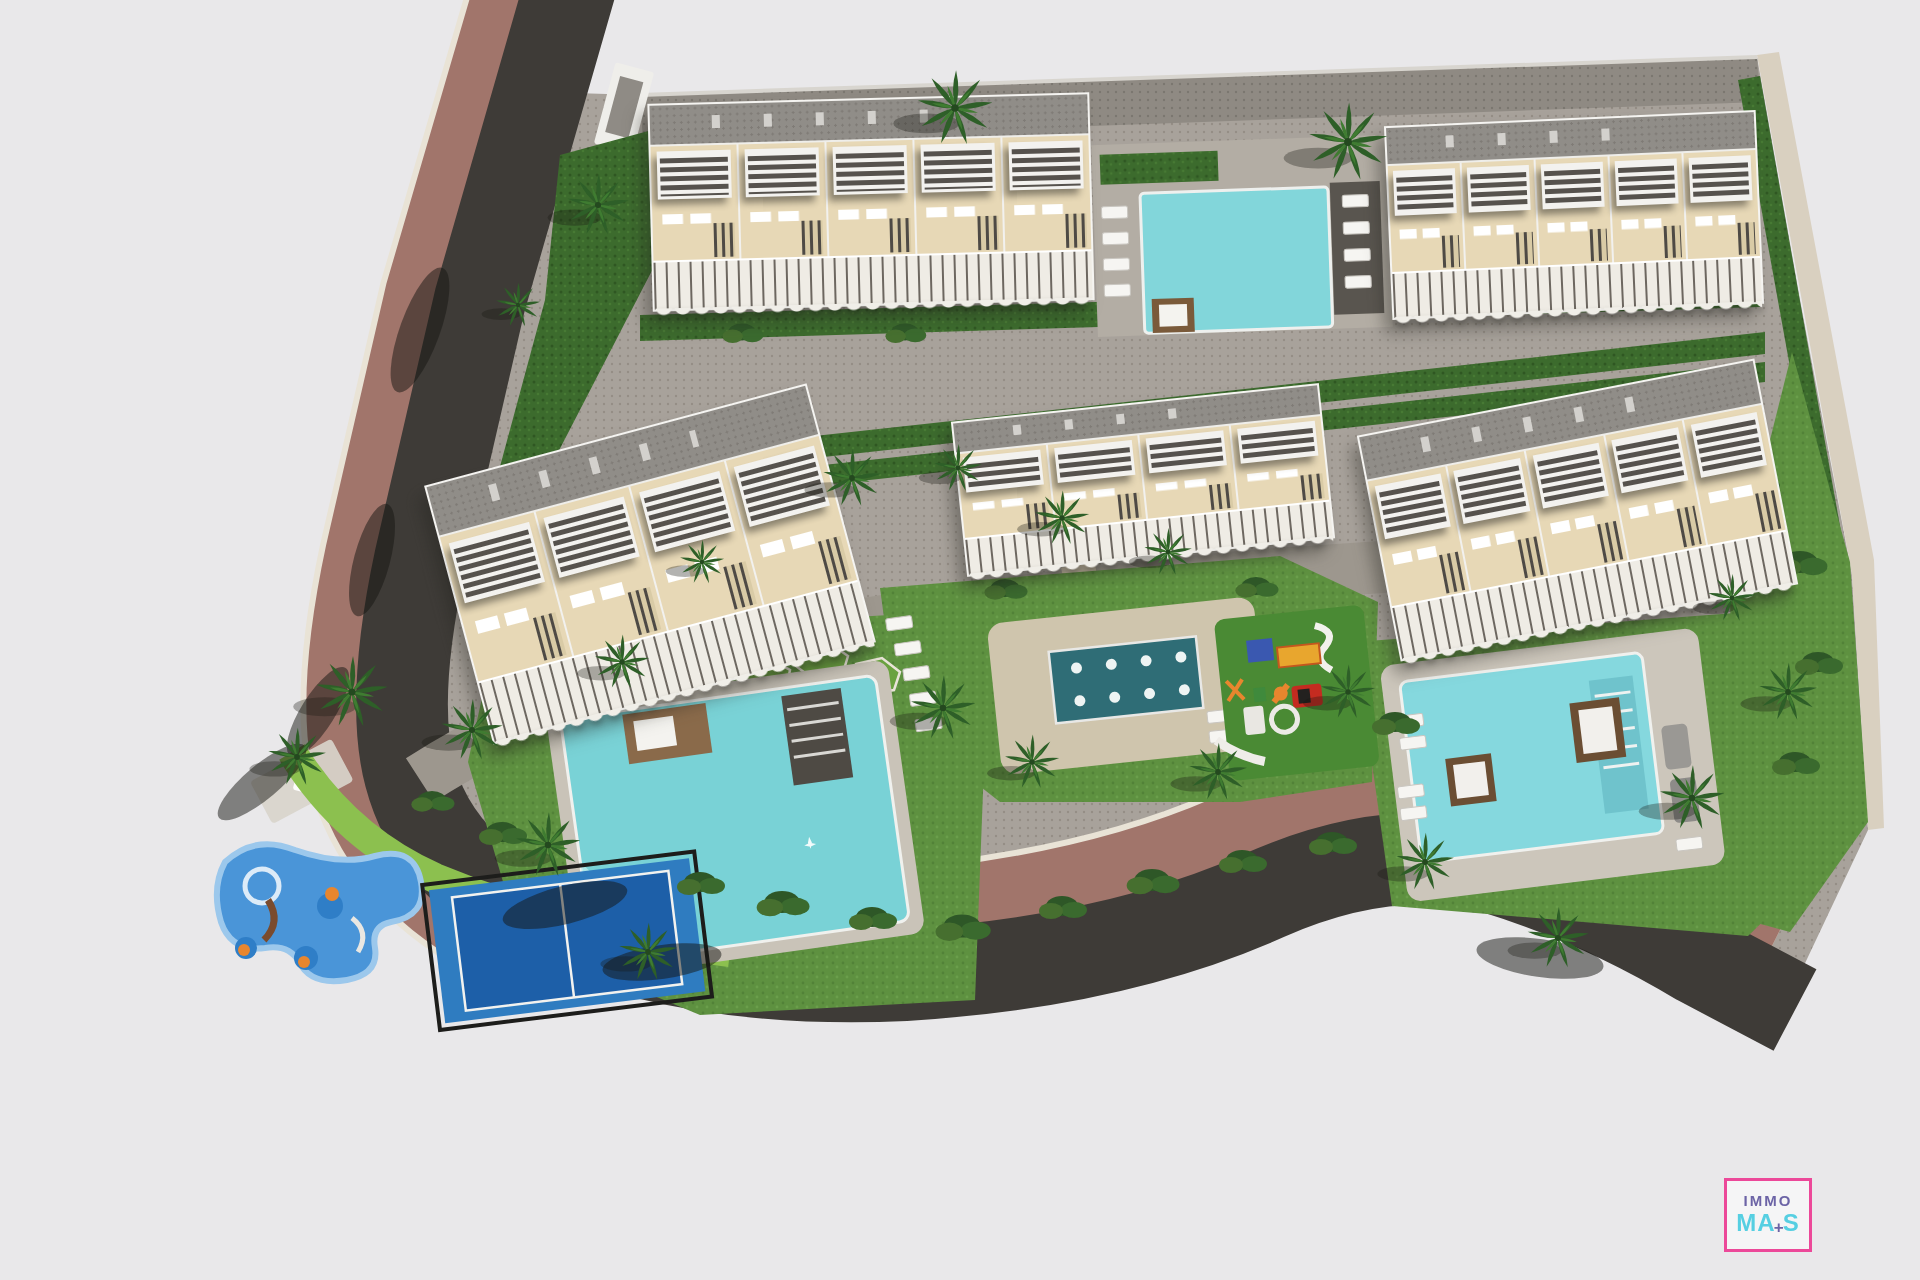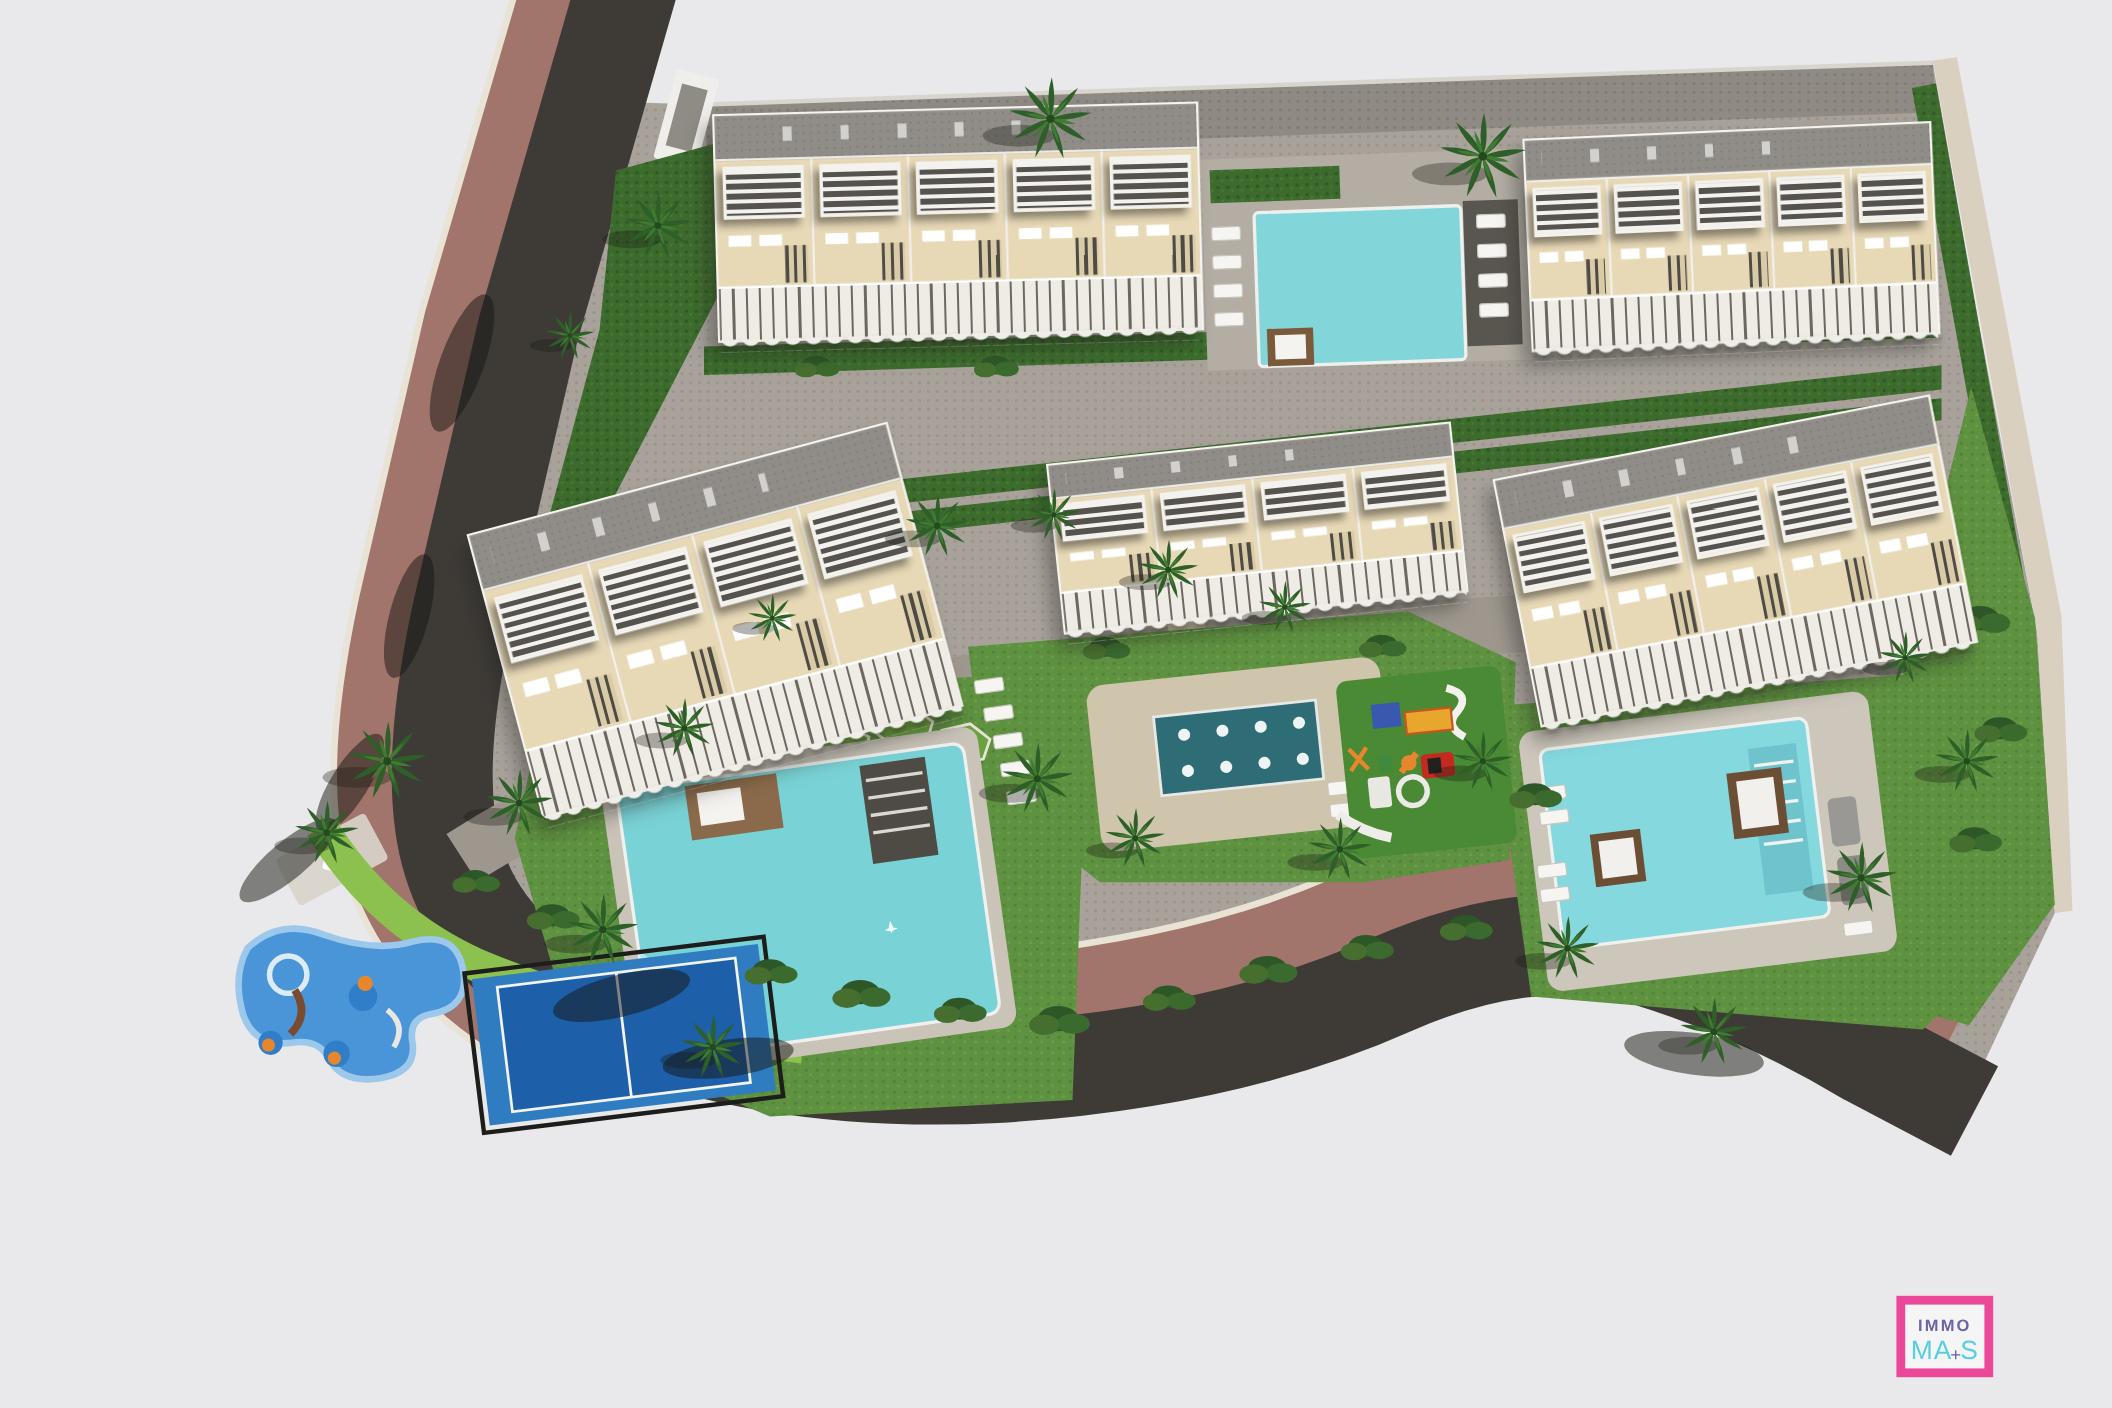--- a/index.html
+++ b/index.html
@@ -25,23 +25,23 @@
   .bay::after{content:"";position:absolute;right:5%;bottom:2%;width:24%;height:30%;
        background:repeating-linear-gradient(90deg,#4e4a45 0 3px,#d9cba6 3px 8px);}
   .balc{height:23%;position:relative;background:#efece5;border-top:2px solid #fff;
        background-image:repeating-linear-gradient(90deg,rgba(86,80,73,.85) 0 2px,transparent 2px 12px);}
   .balc::after{content:"";position:absolute;left:0;right:0;bottom:-11px;height:12px;
        background:radial-gradient(circle at 9px -2px,#f0eee8 8px,transparent 9px);
        background-size:19px 12px;background-repeat:repeat-x;
        filter:drop-shadow(0 4px 3px rgba(20,20,18,.35));}
   
   #wm{position:absolute;left:1724px;top:1178px;width:88px;height:74px;background:rgba(255,255,255,.55);
-      border:8px solid #ec4899;box-sizing:border-box;text-align:center;line-height:1;}
+      border:3px solid #ec4899;box-sizing:border-box;text-align:center;line-height:1;}
   #wm .l1{margin-top:12px;font-size:15px;font-weight:bold;letter-spacing:2px;color:#6c64a6;}
-  #wm .l2{margin-top:3px;font-size:24px;font-weight:normal;letter-spacing:1px;color:#56cfe2;}
+  #wm .l2{margin-top:3px;font-size:24px;font-weight:bold;letter-spacing:1px;color:#56cfe2;}
   #wm .plus{color:#6c64a6;font-size:17px;vertical-align:-2px;margin:0 -2px;}
 </style>
 </head>
 <body>
 
 <div id="stage">
 
 <svg width="1920" height="1280" viewBox="0 0 1920 1280">
   <defs>
     <pattern id="pv" width="8" height="8" patternUnits="userSpaceOnUse">

